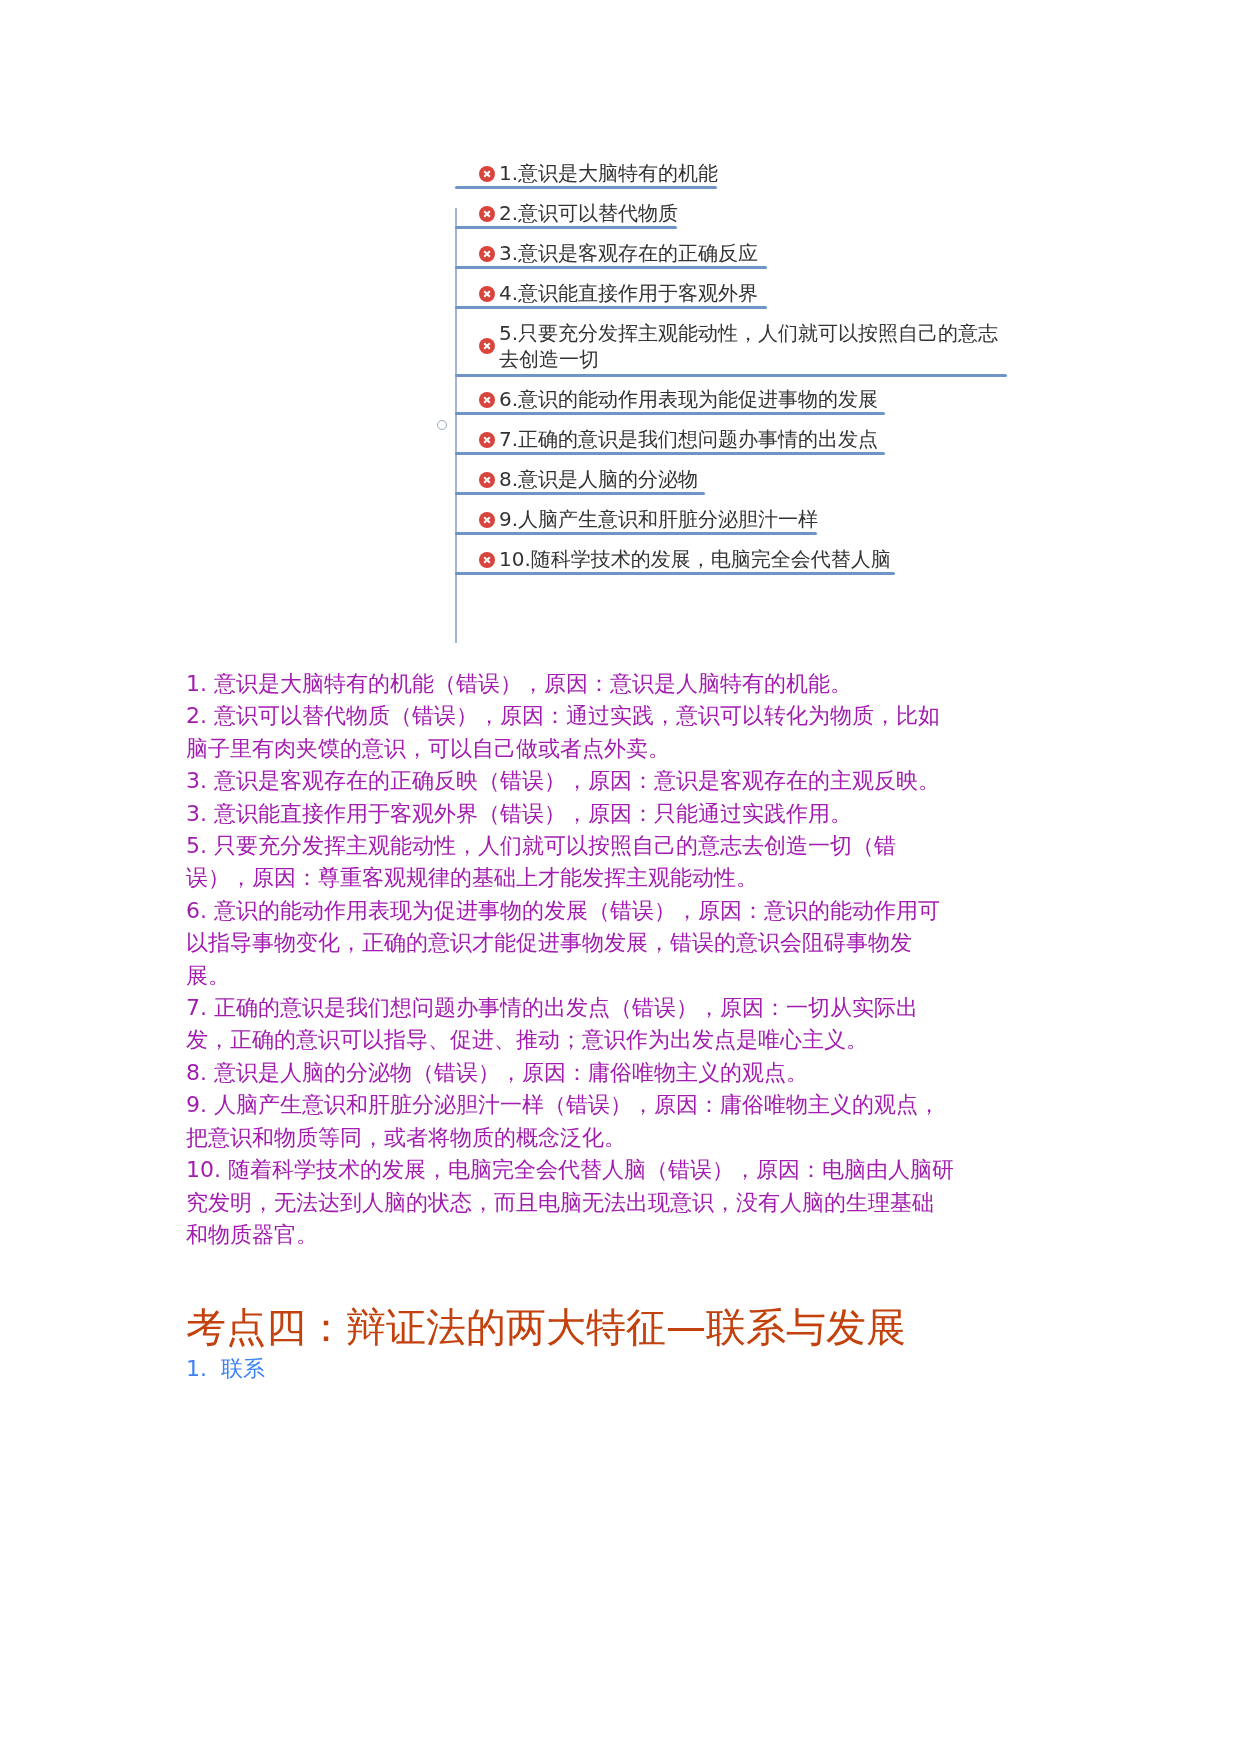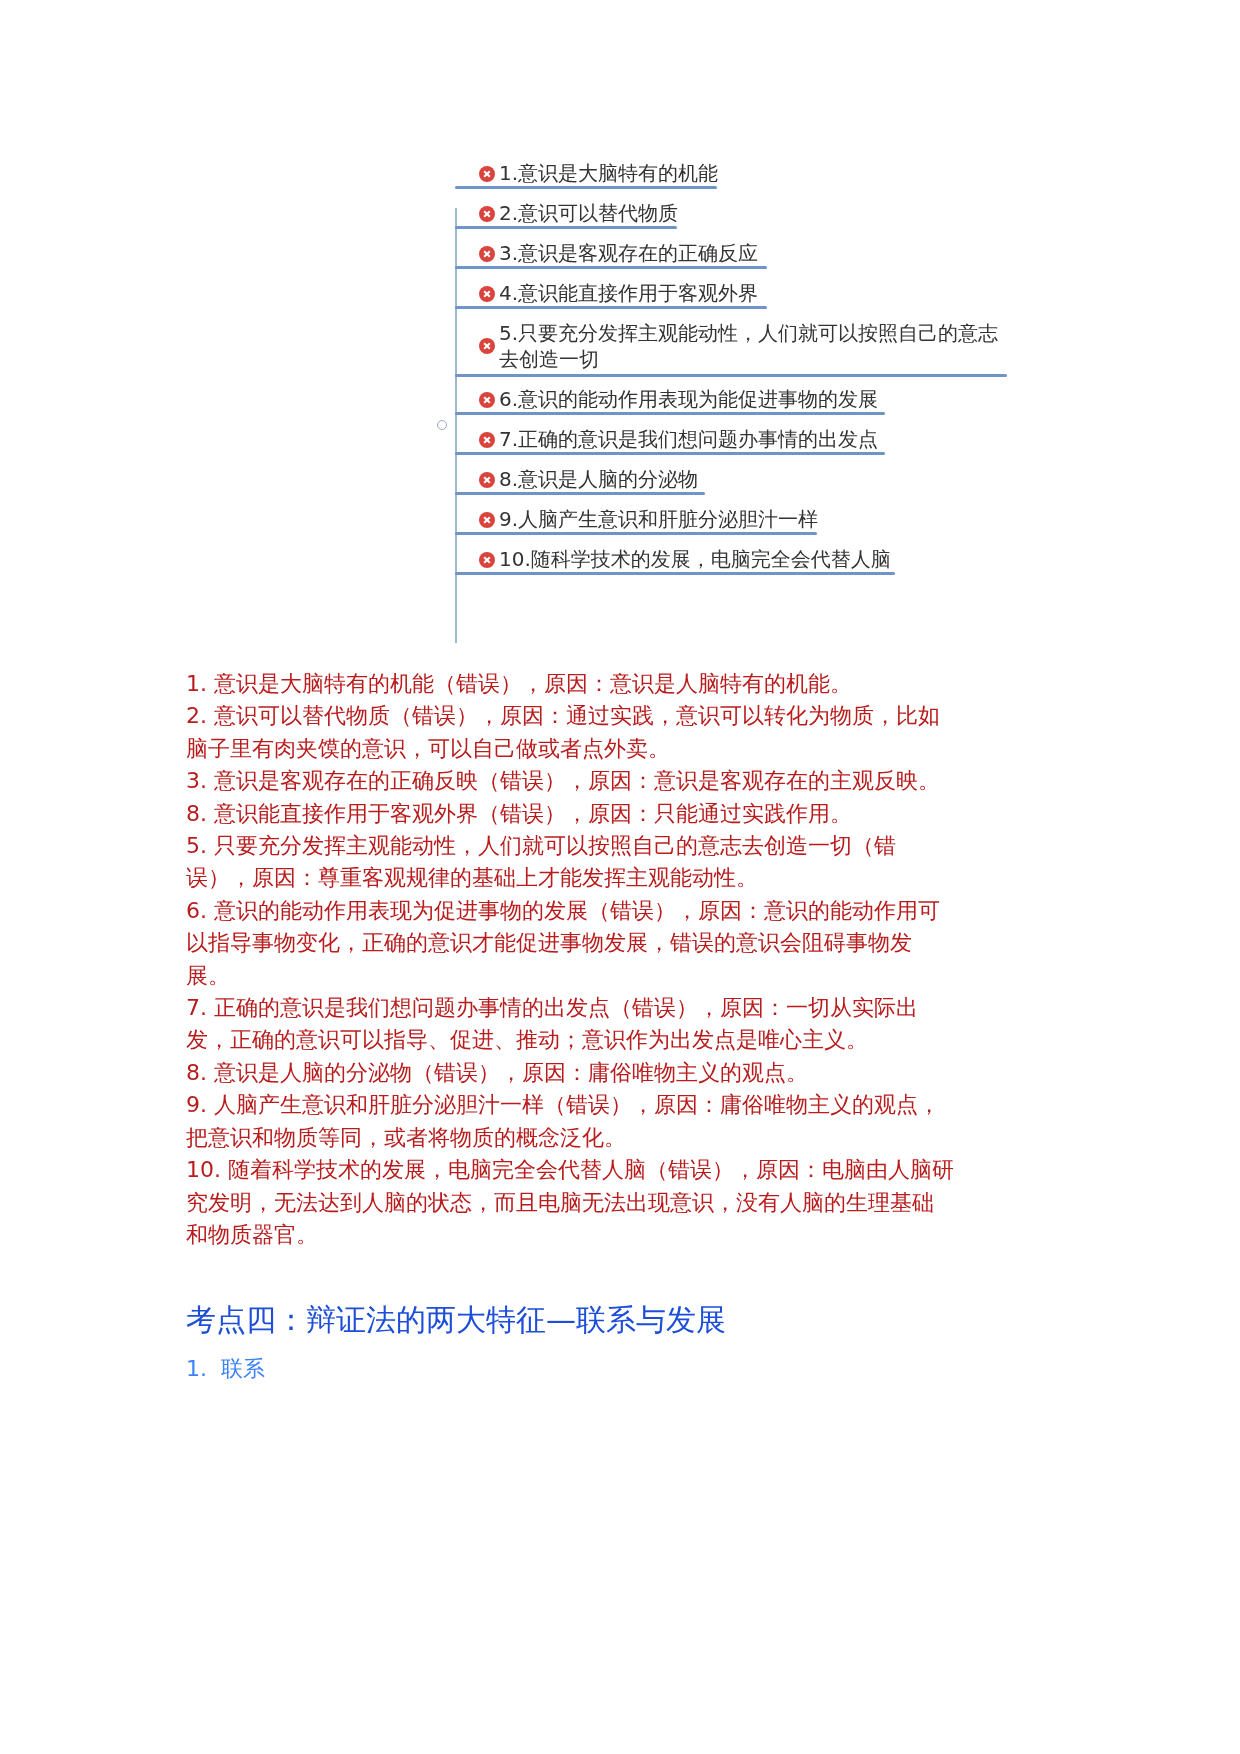--- a/index.html
+++ b/index.html
@@ -25,24 +25,24 @@
     .x-icon { display: inline-block; width: 16px; height: 16px; border-radius: 50%;
       background: #d9443d; margin-right: 4px; position: relative; flex: none; }
     .x-icon::before, .x-icon::after { content: ""; position: absolute; left: 7px; top: 4px;
       width: 2px; height: 8px; background: #fff; }
     .x-icon::before { transform: rotate(45deg); }
     .x-icon::after { transform: rotate(-45deg); }
     .two-line { line-height: 26px; }
 
     
     .body-text { position: absolute; left: 186px; top: 668px; width: 880px;
-      font-size: 22px; line-height: 32.4px; color: #b91c1c; }
+      font-size: 22px; line-height: 32.4px; color: #a21caf; }
     .body-text p { margin: 0; }
-    .section-title { position: absolute; left: 186px; top: 1300px; font-size: 30px;
-      color: #1d4ed8; }
+    .section-title { position: absolute; left: 186px; top: 1300px; font-size: 40px;
+      color: #c2410c; }
     .sub-title { position: absolute; left: 186px; top: 1354px; font-size: 22px; color: #3b82f6; }
     .sub-title .num { margin-right: 14px; }
   </style>
 </head>
 <body>
 
 <div class="mindmap">
   <div class="mm-spine"></div>
   <div class="mm-knob"></div>
 
@@ -119,21 +119,21 @@
     </div>
     <div class="mm-line" style="top:16px;width:440px"></div>
   </div>
 </div>
 
 <div class="body-text">
   <p>1. 意识是大脑特有的机能（错误），原因：意识是人脑特有的机能。</p>
   <p>2. 意识可以替代物质（错误），原因：通过实践，意识可以转化为物质，比如</p>
   <p>脑子里有肉夹馍的意识，可以自己做或者点外卖。</p>
   <p>3. 意识是客观存在的正确反映（错误），原因：意识是客观存在的主观反映。</p>
-  <p>8. 意识能直接作用于客观外界（错误），原因：只能通过实践作用。</p>
+  <p>3. 意识能直接作用于客观外界（错误），原因：只能通过实践作用。</p>
   <p>5. 只要充分发挥主观能动性，人们就可以按照自己的意志去创造一切（错</p>
   <p>误），原因：尊重客观规律的基础上才能发挥主观能动性。</p>
   <p>6. 意识的能动作用表现为促进事物的发展（错误），原因：意识的能动作用可</p>
   <p>以指导事物变化，正确的意识才能促进事物发展，错误的意识会阻碍事物发</p>
   <p>展。</p>
   <p>7. 正确的意识是我们想问题办事情的出发点（错误），原因：一切从实际出</p>
   <p>发，正确的意识可以指导、促进、推动；意识作为出发点是唯心主义。</p>
   <p>8. 意识是人脑的分泌物（错误），原因：庸俗唯物主义的观点。</p>
   <p>9. 人脑产生意识和肝脏分泌胆汁一样（错误），原因：庸俗唯物主义的观点，</p>
   <p>把意识和物质等同，或者将物质的概念泛化。</p>

